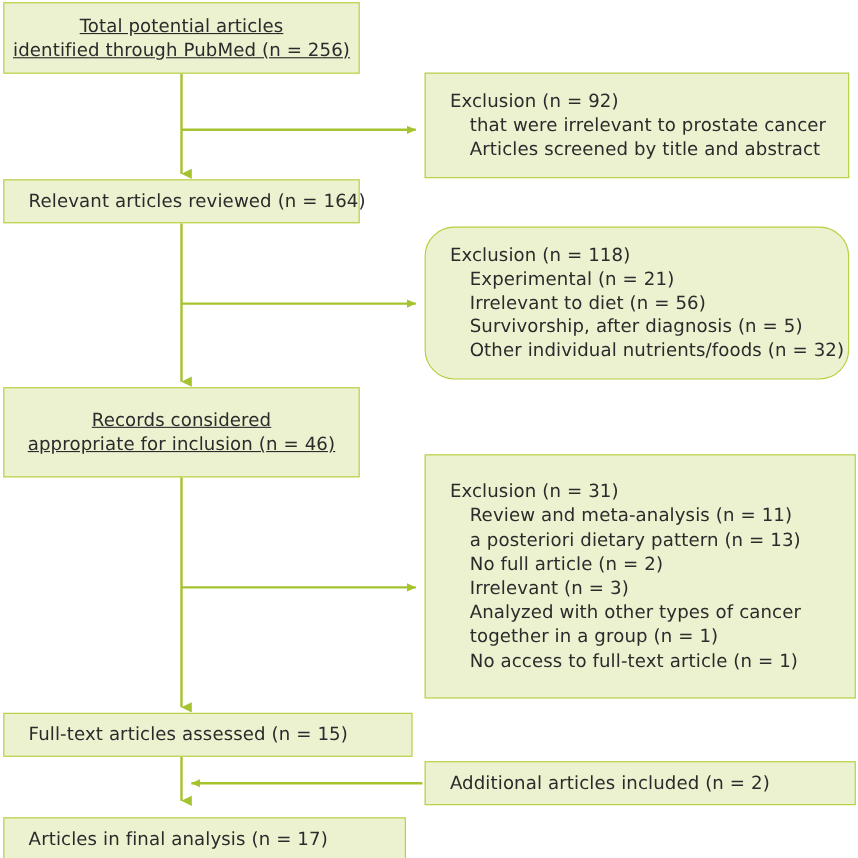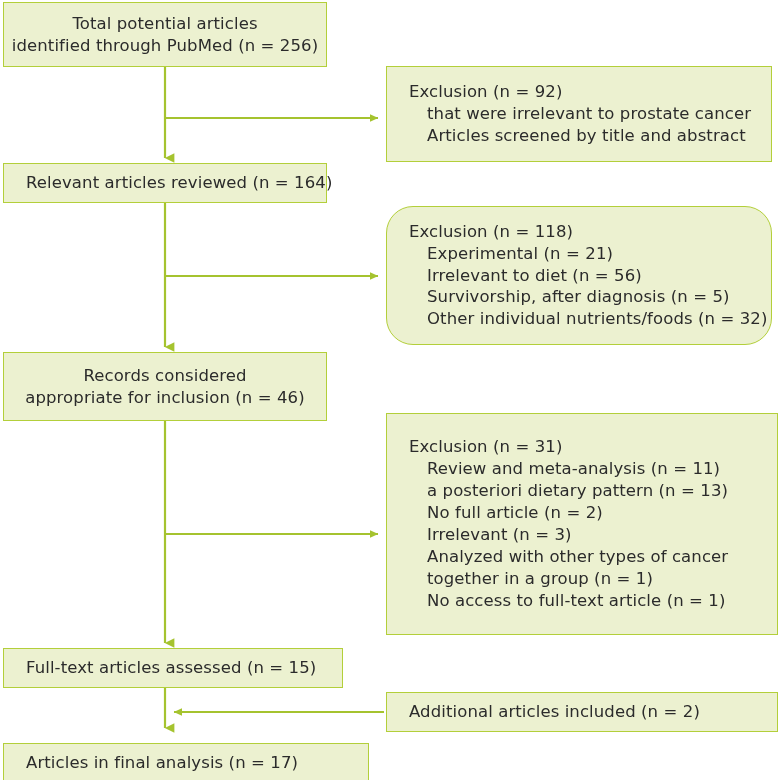--- a/index.html
+++ b/index.html
@@ -45,20 +45,21 @@
   }
   .node-line {
     color: #2b2b2b;
     font-size: 16.5px;
     line-height: 1.33;
     white-space: nowrap;
     letter-spacing: 0.1px;
   }
   .centered .node-line {
     width: 100%;
+    text-decoration: underline;
   }
   .excl-head {
     padding-left: 22px;
   }
   .excl-item {
     padding-left: 40px;
   }
   .excl-item-cont {
     padding-left: 40px;
   }
@@ -117,37 +118,37 @@
   </div>
 
   <div class="node-box lefted" style="left:386px; top:206px; width:386px; height:139px;border-radius:27px;">
     <div class="node-line excl-head">Exclusion (n = 118)</div>
     <div class="node-line excl-item">Experimental (n = 21)</div>
     <div class="node-line excl-item">Irrelevant to diet (n = 56)</div>
     <div class="node-line excl-item">Survivorship, after diagnosis (n = 5)</div>
     <div class="node-line excl-item">Other individual nutrients/foods (n = 32)</div>
   </div>
 
-  <div class="node-box centered" style="left:3px; top:352px; width:324px; height:69px;">
+  <div class="node-box centered" style="left:3px; top:352px; width:324px; height:82px;">
     <div class="node-line">Records considered</div>
     <div class="node-line">appropriate for inclusion (n = 46)</div>
   </div>
 
   <div class="node-box lefted" style="left:386px; top:413px; width:392px; height:222px;">
     <div class="node-line excl-head">Exclusion (n = 31)</div>
     <div class="node-line excl-item">Review and meta-analysis (n = 11)</div>
     <div class="node-line excl-item">a posteriori dietary pattern (n = 13)</div>
     <div class="node-line excl-item">No full article (n = 2)</div>
     <div class="node-line excl-item">Irrelevant (n = 3)</div>
     <div class="node-line excl-item">Analyzed with other types of cancer</div>
     <div class="node-line excl-item-cont">together in a group (n = 1)</div>
     <div class="node-line excl-item">No access to full-text article (n = 1)</div>
   </div>
 
-  <div class="node-box lefted" style="left:3px; top:648px; width:340px; height:40px;">
+  <div class="node-box lefted" style="left:3px; top:648px; width:372px; height:40px;">
     <div class="node-line plain-left">Full-text articles assessed (n = 15)</div>
   </div>
 
   <div class="node-box lefted" style="left:386px; top:692px; width:392px; height:40px;justify-content:center;">
     <div class="node-line excl-head">Additional articles included (n = 2)</div>
   </div>
 
   <div class="node-box lefted" style="left:3px; top:743px; width:366px; height:40px;">
     <div class="node-line plain-left">Articles in final analysis (n = 17)</div>
   </div>

